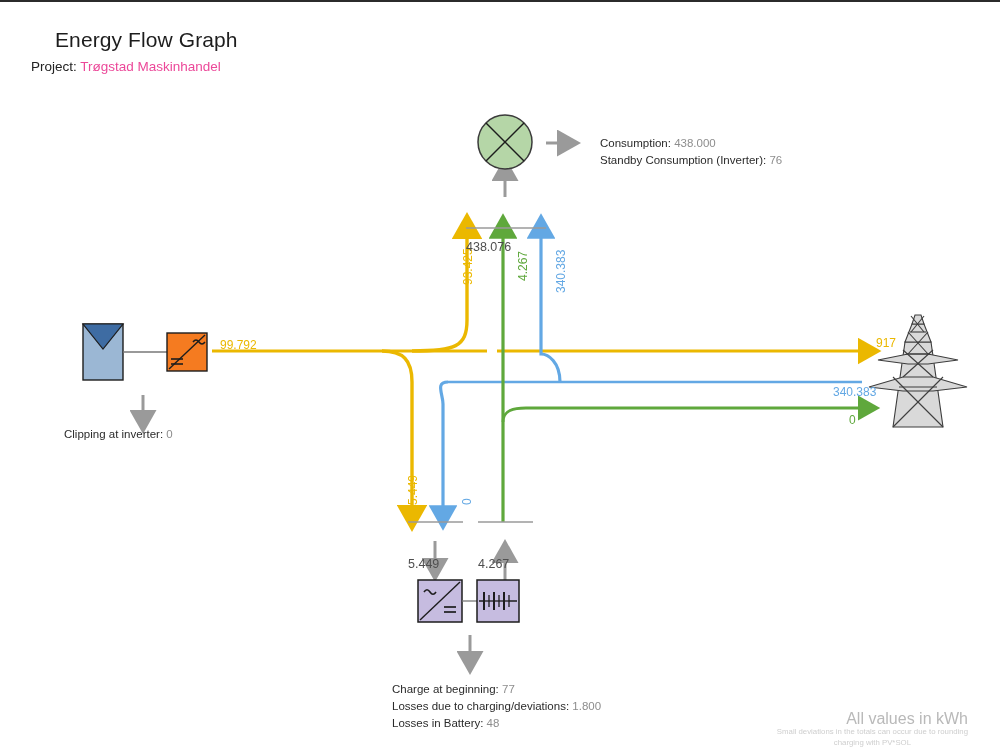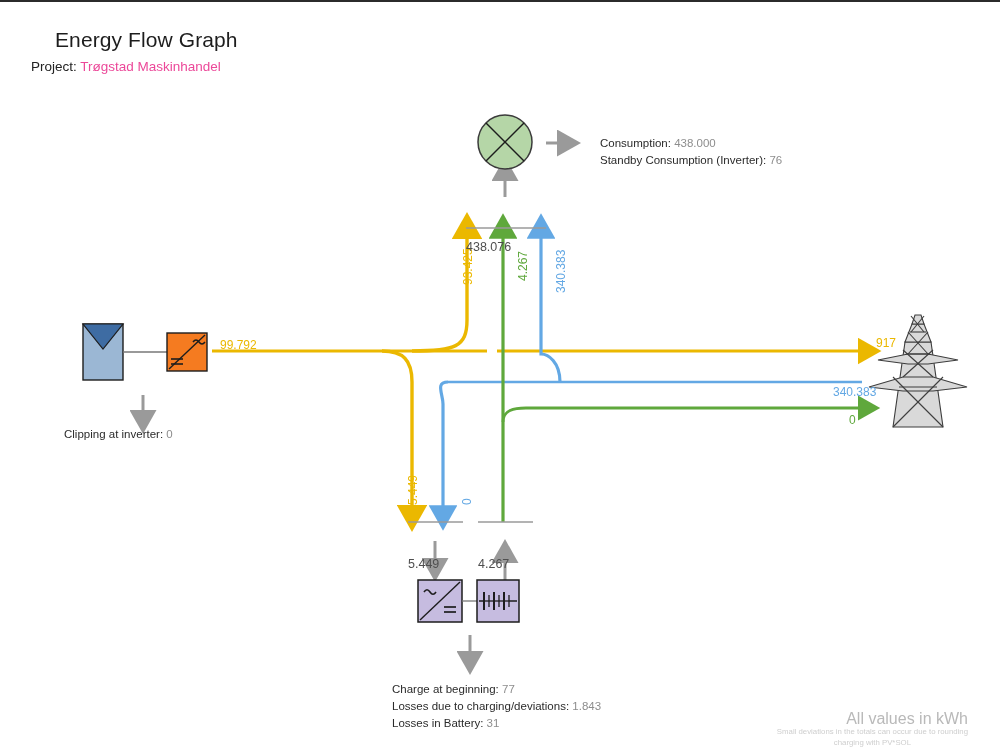--- a/index.html
+++ b/index.html
@@ -211,25 +211,25 @@
     <span class="v">0</span>
   </div>
 
   <div class="info" style="left:392px;top:664px;margin-top:15px;">
     <div>
       <span>Charge at beginning:</span>
       <span class="v">77</span>
     </div>
     <div>
       <span>Losses due to charging/deviations:</span>
-      <span class="v">1.843</span>
+      <span class="v">1.800</span>
     </div>
     <div>
       <span>Losses in Battery:</span>
-      <span class="v">31</span>
+      <span class="v">48</span>
     </div>
   </div>
 
   <div class="flab y" style="left:220px;top:336px;">99.792</div>
   <div class="flab y" style="left:840px;top:334px;margin-left:36px;">917</div>
   <div class="flab b" style="left:833px;top:383px;">340.383</div>
   <div class="flab g" style="left:849px;top:411px;">0</div>
 
   <div class="flab y vert" style="left:461px;top:283px;">93.425</div>
   <div class="flab g vert" style="left:516px;top:279px;">4.267</div>

